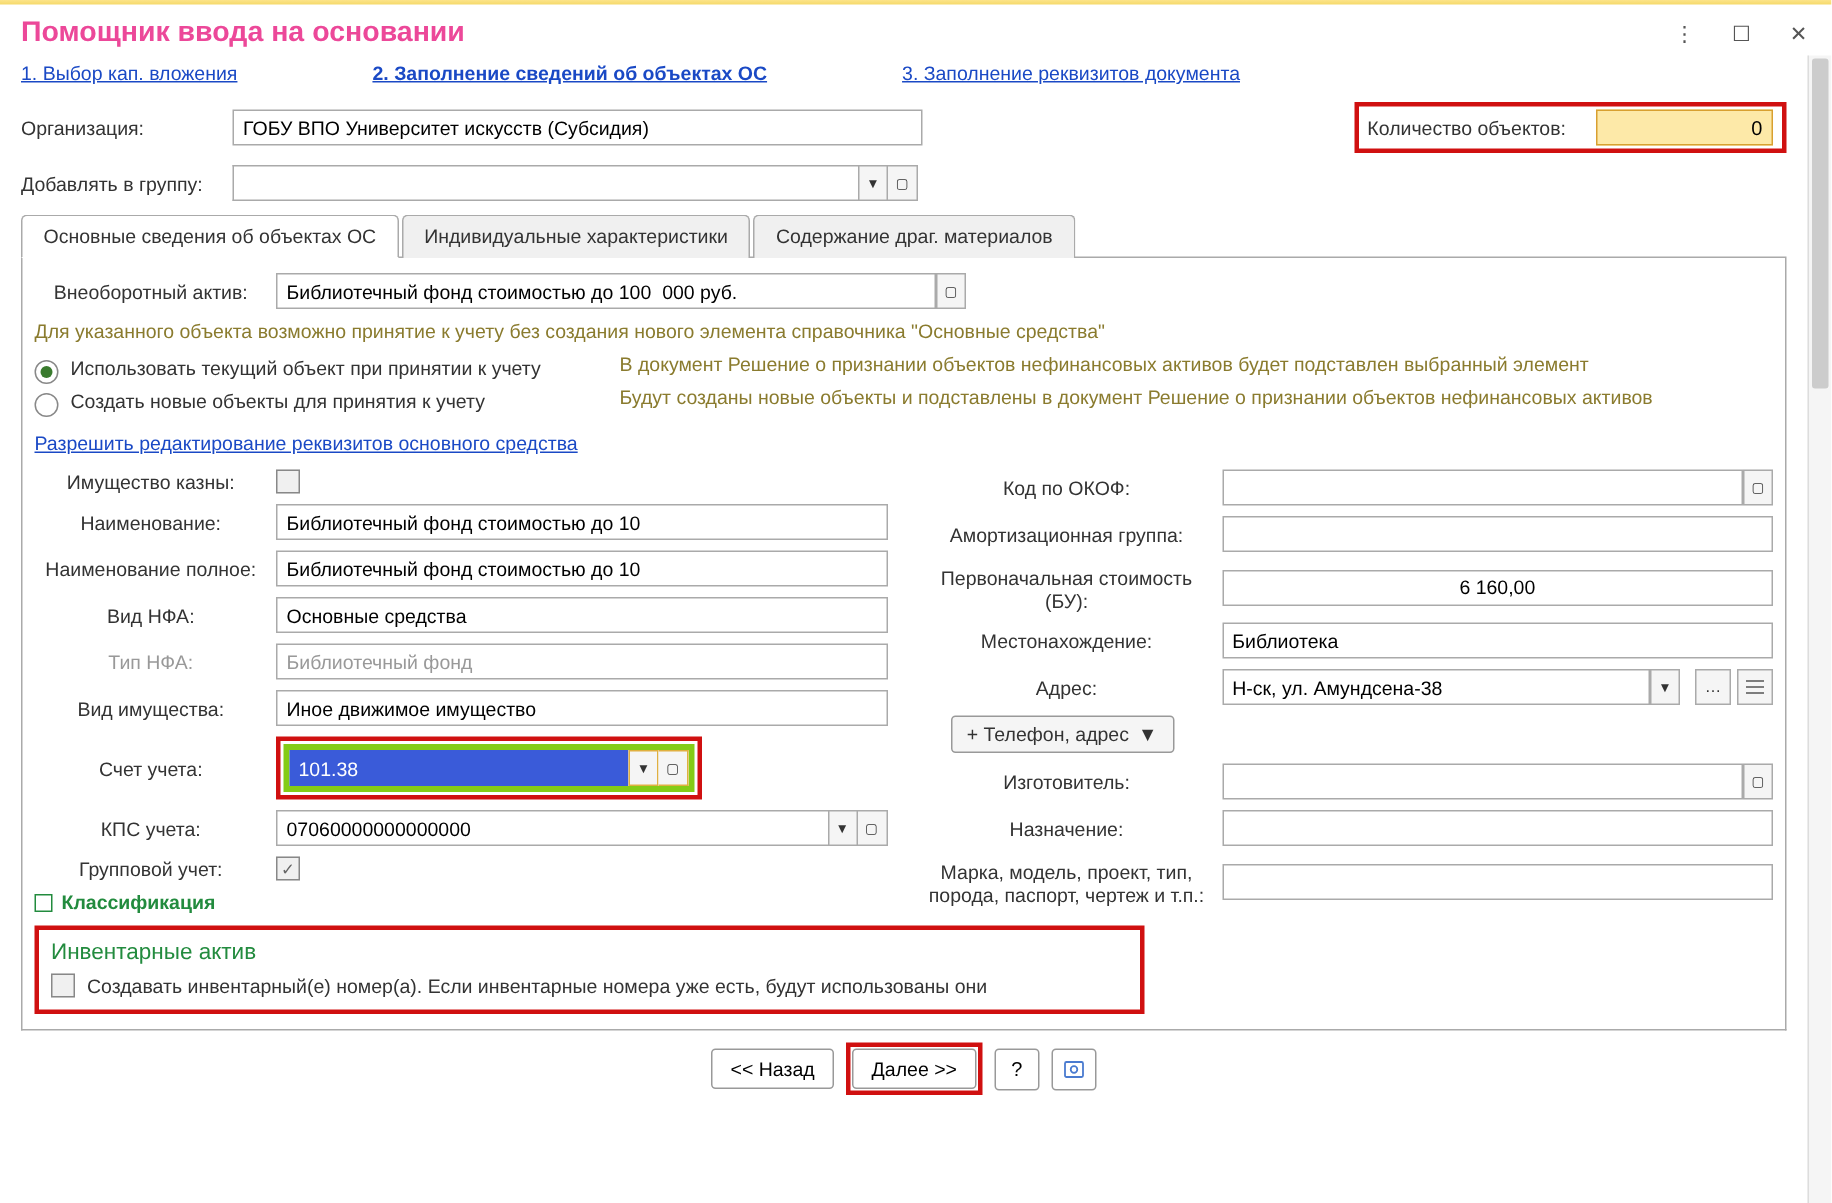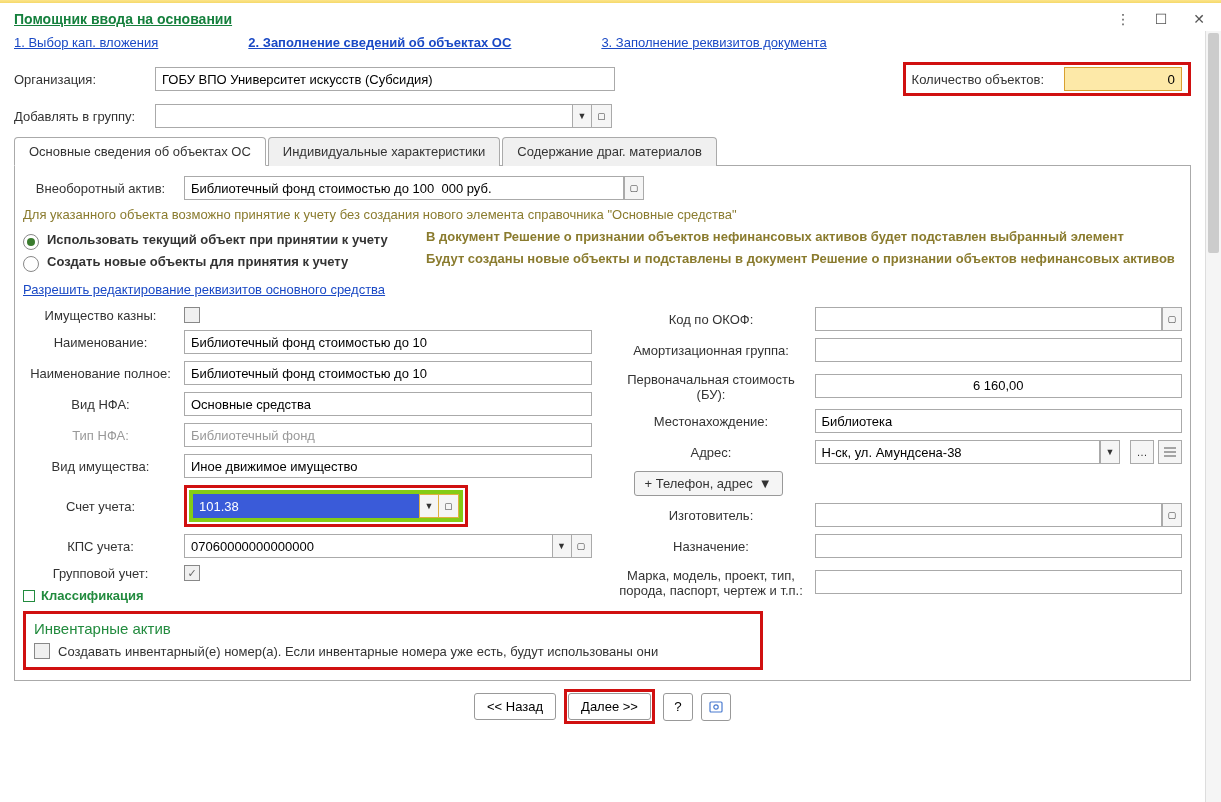--- a/index.html
+++ b/index.html
@@ -1,20 +1,20 @@
 <!DOCTYPE html>
 <html><head>
 <meta charset="utf-8">
 <style>
 * { box-sizing: border-box; margin: 0; padding: 0; }
 body { font-family: Arial, sans-serif; font-size: 13px; color: #333; background: #fff; width: 1221px; height: 802px; position: relative; overflow: hidden; }
 .yellow-bar { position: absolute; top: 0; left: 0; right: 0; height: 3px; background: linear-gradient(#fce48a, #f5d96a); }
 .window { position: absolute; top: 3px; left: 0; right: 0; bottom: 0; display: flex; flex-direction: column; }
 .titlebar { display: flex; align-items: center; padding: 8px 14px 4px; }
-.title { font-size: 14px; font-weight: bold; color: #15803d; flex: 1; text-decoration: underline; }
+.title { font-size: 19px; font-weight: bold; color: #ec4899; flex: 1; }
 .win-btns { display: flex; gap: 22px; color: #555; }
 .win-btn { cursor: pointer; font-size: 14px; width: 16px; text-align: center; }
 .content-wrap { flex: 1; display: flex; }
 .main-scroll { flex: 1; padding: 0 14px 6px; overflow-y: auto; }
 .scrollbar-stub { width: 16px; background: #f5f5f5; border-left: 1px solid #ddd; position: relative; }
 .scrollbar-thumb { position: absolute; top: 2px; left: 2px; right: 2px; height: 220px; background: #ccc; border-radius: 2px; }
 .steps { display: flex; gap: 90px; padding: 4px 0 12px; }
 .step { color: #1a49c5; text-decoration: underline; cursor: pointer; }
 .step.active { font-weight: bold; text-decoration: underline; }
 .row { display: flex; align-items: center; gap: 6px; margin-bottom: 8px; }
@@ -30,21 +30,21 @@
 .combo-btn + .combo-btn { border-left: none; }
 .add-grp .input { width: 417px; }
 .tabs { display: flex; border-bottom: 1px solid #aaa; margin-top: 4px; }
 .tab { padding: 6px 14px; border: 1px solid #aaa; border-bottom: none; margin-right: 2px; background: #f0f0f0; cursor: pointer; border-radius: 4px 4px 0 0; position: relative; top: 1px; }
 .tab.active { background: #fff; border-bottom: 1px solid #fff; }
 .tab-body { border: 1px solid #aaa; border-top: none; padding: 10px 8px; }
 .hint-olive { color: #8a7b2e; margin: 6px 0; }
 .radio-row { display: flex; align-items: flex-start; gap: 8px; margin: 4px 0; }
 .radio { width: 16px; height: 16px; border-radius: 50%; border: 1px solid #888; display: inline-flex; align-items: center; justify-content: center; margin-top: 2px; }
 .radio .dot { width: 8px; height: 8px; border-radius: 50%; background: #3a7b2e; }
-.two-col { display: flex; gap: 23px; font-weight: bold; }
+.two-col { display: flex; gap: 10px; }
 .left-radios { width: 380px; }
 .right-desc { flex: 1; color: #8a7b2e; font-size: 13px; line-height: 1.35; }
 .link { color: #1a49c5; text-decoration: underline; cursor: pointer; display: inline-block; margin: 6px 0 10px; }
 .grid2 { display: flex; gap: 22px; }
 .col { flex: 1; }
 .frow { display: flex; align-items: center; margin-bottom: 7px; gap: 6px; }
 .frow .flbl { width: 155px; text-align: center; }
 .frow.multi .flbl { align-self: flex-start; padding-top: 3px; }
 .col .input { flex: 1; width: 100%; }
 .checkbox { width: 16px; height: 16px; border: 1px solid #888; background: #f0f0f0; display: inline-flex; align-items: center; justify-content: center; font-size: 11px; color: #666; }

